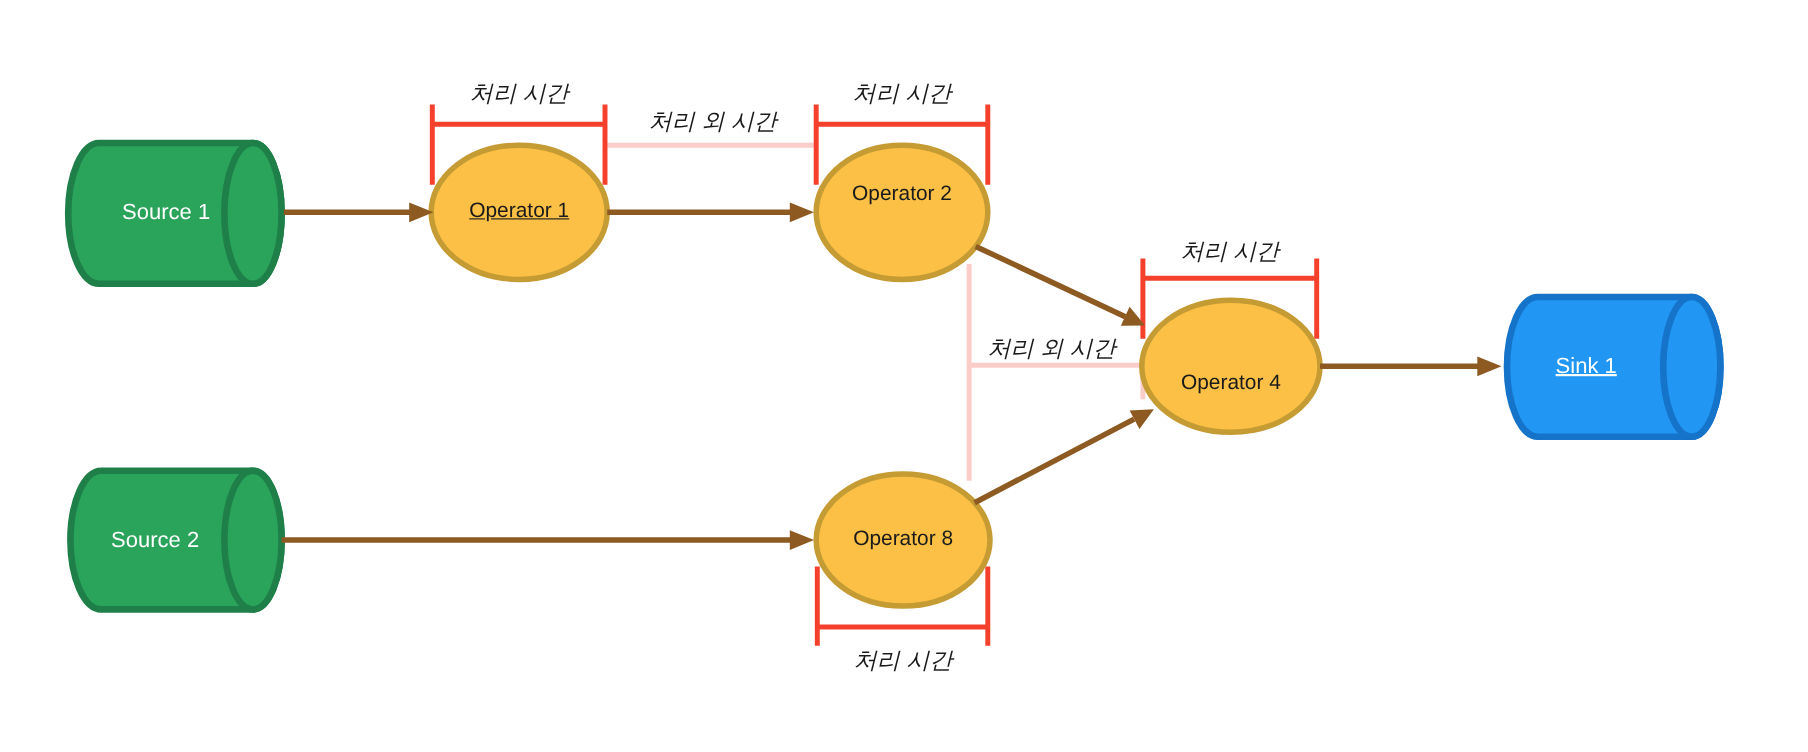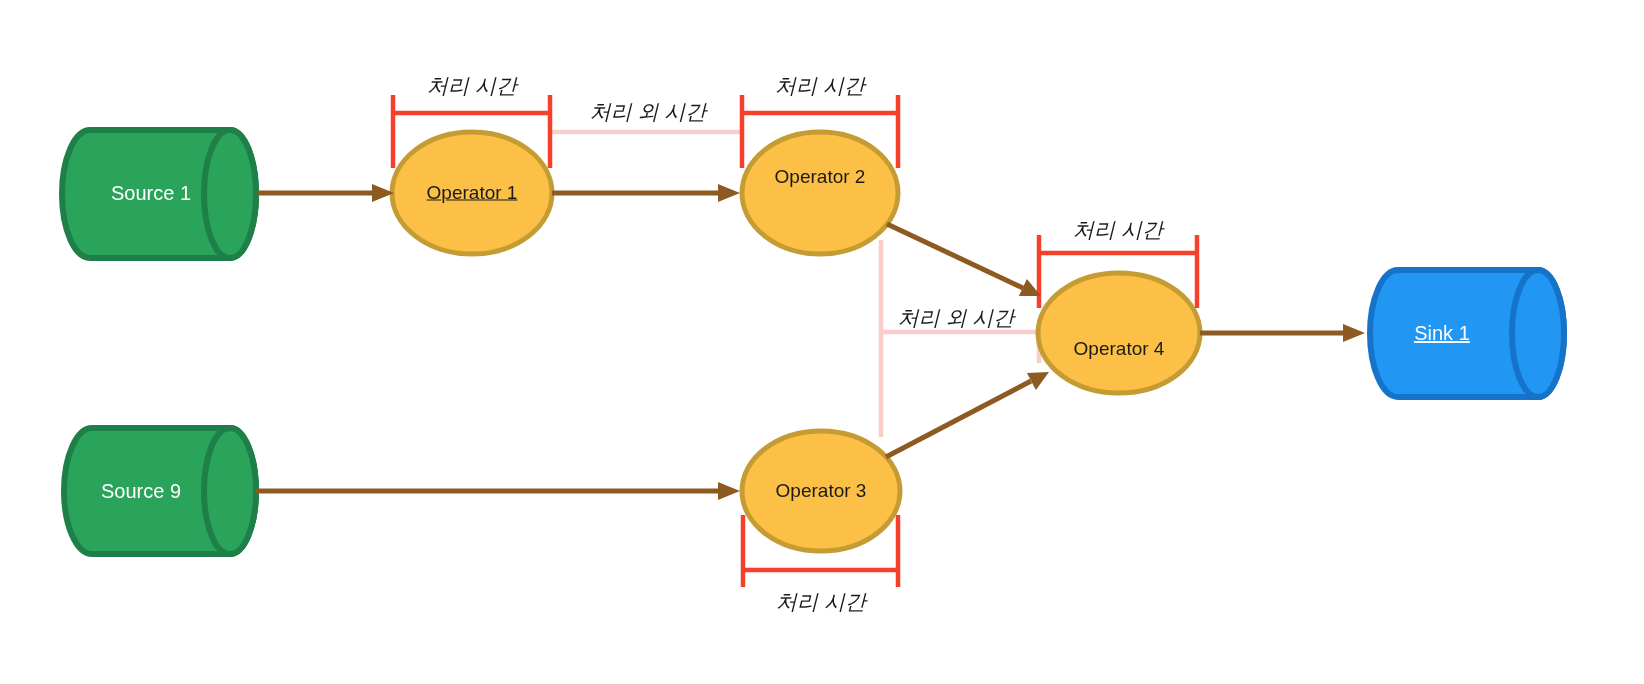--- a/index.html
+++ b/index.html
@@ -110,24 +110,24 @@
       <path class="edge-line" d="M 886 457 L 1031 381"></path>
       <polygon class="edge-head" points="1049,372 1035.9,389.9 1026.9,373.1"></polygon>
     </g>
     <g>
       <path class="edge-line" d="M 1200 333 L 1345 333"></path>
       <polygon class="edge-head" points="1365,333 1343,324 1343,342"></polygon>
     </g>
   </svg>
 
   <div class="lbl node-label-light" style="left:123px; top:193px;margin-left:28px;">Source 1</div>
-  <div class="lbl node-label-light" style="left:141px; top:491px;">Source 9</div>
+  <div class="lbl node-label-light" style="left:141px; top:491px;">Source 2</div>
   <div class="lbl node-label-dark" style="left:472px; top:192px;text-decoration:underline;">Operator 1</div>
   <div class="lbl node-label-dark" style="left:820px; top:176px;">Operator 2</div>
-  <div class="lbl node-label-dark" style="left:821px; top:490px;">Operator 3</div>
+  <div class="lbl node-label-dark" style="left:821px; top:490px;">Operator 8</div>
   <div class="lbl node-label-dark" style="left:1119px; top:348px;">Operator 4</div>
   <div class="lbl node-label-light" style="left:1442px; top:333px;text-decoration:underline;">Sink 1</div>
 
   <div class="lbl anno-label" style="left:472px;  top:85px;">처리 시간</div>
   <div class="lbl anno-label" style="left:820px;  top:85px;">처리 시간</div>
   <div class="lbl anno-label" style="left:1118px; top:229px;">처리 시간</div>
   <div class="lbl anno-label" style="left:821px;  top:601px;">처리 시간</div>
   <div class="lbl anno-label" style="left:648px;  top:111px;">처리 외 시간</div>
   <div class="lbl anno-label" style="left:956px;  top:317px;">처리 외 시간</div>
 

